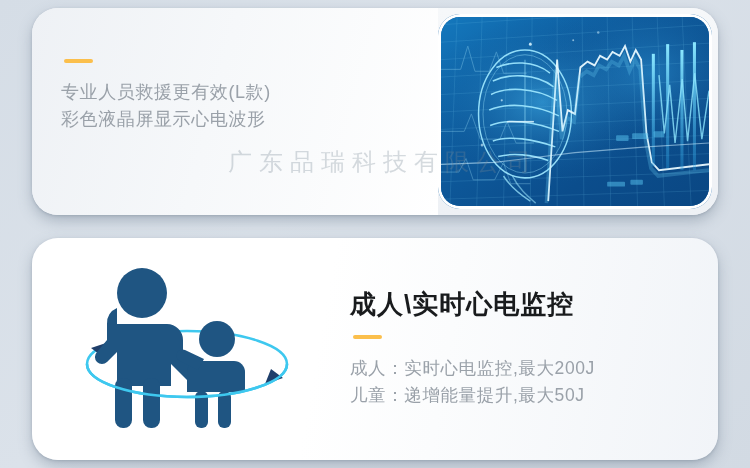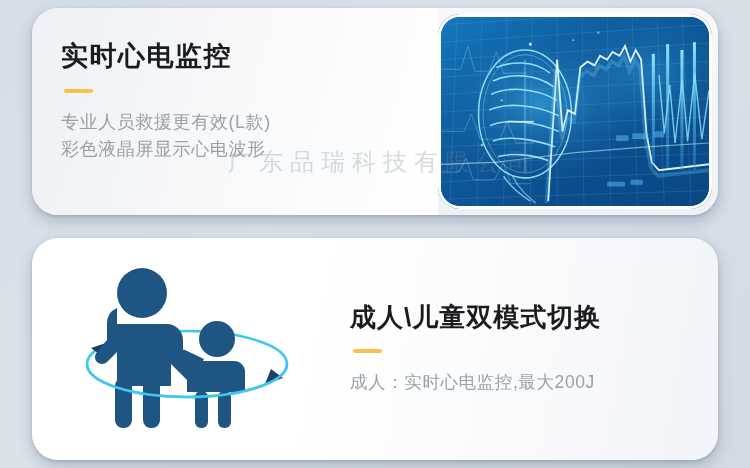--- a/index.html
+++ b/index.html
@@ -114,21 +114,20 @@
 
   
   .people-svg { width:236px; height:172px; display:block; }
 </style>
 </head>
 <body>
 
 <div class="card" id="card-top">
 
   <div class="text-pane">
-    <div class="title">实时心电监控</div>
 
     <div class="accent-bar" style="background:#fbbf4c;"></div>
 
     <div class="sub-line">专业人员救援更有效(L款)</div>
     <div class="sub-line">彩色液晶屏显示心电波形</div>
   </div>
 
   <div class="media-pane">
     <div class="media-frame">
       <div class="media-inner">
@@ -269,21 +268,22 @@
         <path d="M129 110 l-18 -9 a6 6 0 0 1 5 -11 l19 9 z"></path>
         <rect x="126" y="131" width="13" height="37" rx="6"></rect>
         <rect x="149" y="131" width="13" height="37" rx="6"></rect>
       </g>
 
       <path d="M18 104 A100 33 0 0 0 218 104" fill="none" stroke="#3ec8ef" stroke-width="2.6"></path>
     </svg>
   </div>
 
   <div class="text-pane">
-    <div class="title">成人\儿童双模式切换</div>
+    <div class="title">成人\实时心电监控</div>
 
     <div class="accent-bar" style="background:#fbbf4c;"></div>
 
     <div class="sub-line">成人：实时心电监控,最大200J</div>
+    <div class="sub-line">儿童：递增能量提升,最大50J</div>
   </div>
 </div>
 
 <div id="watermark">广东品瑞科技有限公司</div>
 
 </body></html>

